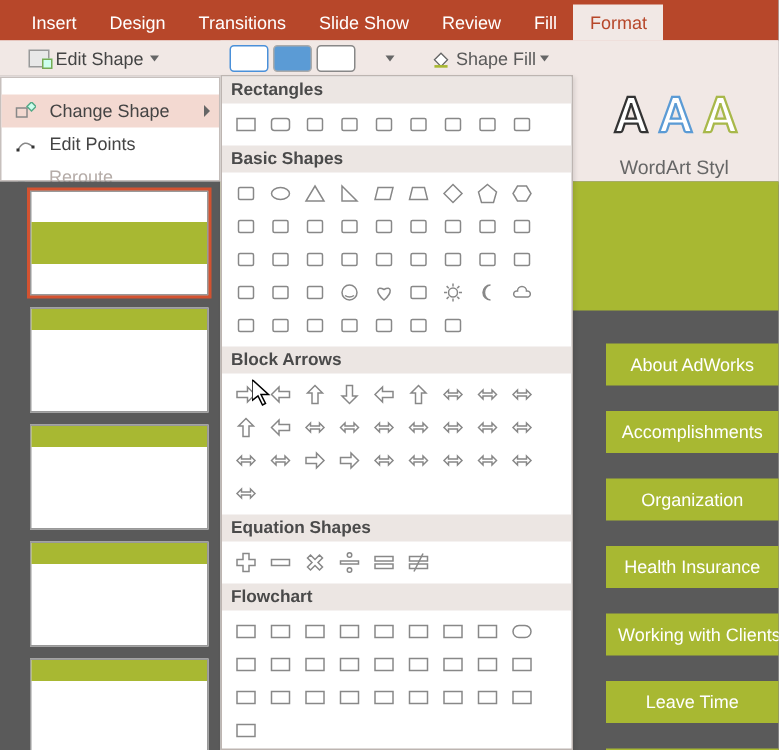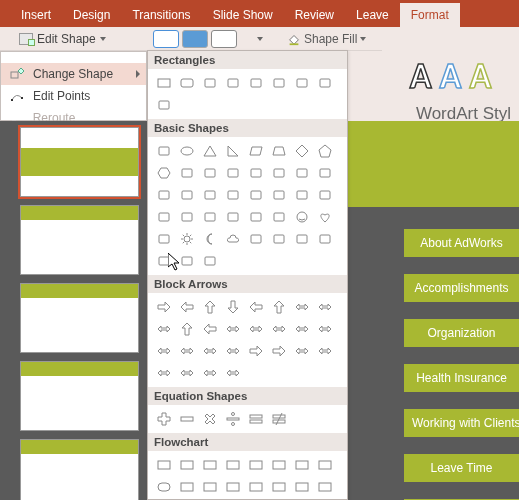--- a/index.html
+++ b/index.html
@@ -12,60 +12,60 @@
 .edit-shape-btn .ico{width:14px;height:12px;background:#e8e8e8;border:1px solid #999;position:relative}
 .edit-shape-btn .ico::after{content:"";position:absolute;right:-3px;bottom:-2px;width:5px;height:5px;border:1px solid #7a5;background:#cfe}
 .caret{width:0;height:0;border-left:3px solid transparent;border-right:3px solid transparent;border-top:4px solid #666}
 .secondary-row{height:70px;background:#f1e8e5;display:flex}
 .left-dropdown{width:147px;background:#fff;border:1px solid #c7c0bd;margin:0;padding:11px 0}
 .menu-item{display:flex;align-items:center;padding:4px 8px;gap:8px;position:relative;color:#444}
 .menu-item.hover{background:#f3d9d1}
 .menu-item.disabled{color:#b5aca8}
 .menu-item .mi-ico{width:16px;height:14px;display:flex;align-items:center;justify-content:center}
 .menu-item .arrow-r{position:absolute;right:6px;width:0;height:0;border-top:4px solid transparent;border-bottom:4px solid transparent;border-left:4px solid #666}
-.shapes-panel{position:absolute;left:147px;top:50px;width:201px;height:450px;background:#fff;border:1px solid #bdb5b1;overflow:hidden;z-index:10;box-shadow:1px 1px 3px rgba(0,0,0,0.1)}
+.shapes-panel{position:absolute;left:147px;top:50px;width:235px;height:450px;background:#fff;border:1px solid #bdb5b1;overflow:hidden;z-index:10;box-shadow:1px 1px 3px rgba(0,0,0,0.1)}
 .shapes-panel .section-header{background:#ece6e3;padding:3px 6px;font-weight:600;color:#4a4a4a;font-size:11.5px}
 .shapes-panel .shape-grid{display:flex;flex-wrap:wrap;padding:3px 4px;gap:0}
 .shape-cell{width:22px;height:22px;display:flex;align-items:center;justify-content:center;margin:0 0.5px}
 .shape-cell svg{stroke:#777;fill:none;stroke-width:1}
 .top-canvas-area{position:absolute;left:147px;top:27px;right:0;height:23px;background:#f1e8e5;display:flex;align-items:center;gap:20px;padding-left:6px}
 .shape-preview{display:flex;gap:3px}
 .sp{width:26px;height:18px;border:1px solid #aaa;border-radius:3px}
 .sp.a{background:#fff;border-color:#4a90d9}
 .sp.b{background:#5b9bd5}
 .sp.c{background:#fff;border-color:#888}
 .shape-fill{display:flex;align-items:center;gap:3px;color:#5a5a5a;margin-left:4px}
 .shape-fill .bucket{width:14px;height:14px}
 .wordart-area{position:absolute;right:0;top:50px;width:137px;background:#f1e8e5;padding:4px 6px;text-align:center}
 .wa-letters{display:flex;gap:8px;justify-content:center}
 .wa{font-size:36px;font-weight:700;font-family:Calibri,Arial;-webkit-text-stroke:1.5px}
 .wa.a1{color:#fff;-webkit-text-stroke-color:#333}
 .wa.a2{color:#fff;-webkit-text-stroke-color:#5b9bd5}
 .wa.a3{color:#fff;-webkit-text-stroke-color:#a8b84a}
-.wa-label{font-size:17px;color:#666;text-align:right;margin-top:6px;padding-right:2px}
+.wa-label{font-size:13px;color:#666;text-align:center;margin-top:6px;padding-right:2px}
 .slide-area{position:absolute;left:0;top:121px;width:147px;bottom:0;background:#5a5a5a;padding:6px 0}
 .slide-thumb{margin:0 8px 8px 20px;height:70px;background:#fff;border:1px solid #999;position:relative}
 .slide-thumb.selected{outline:2px solid #d35230}
 .slide-thumb .green-band{position:absolute;left:0;right:0;height:28px;background:#a8b832}
 .main-canvas{position:absolute;left:147px;top:121px;right:0;bottom:0;background:#5a5a5a}
 .green-top{position:absolute;left:0;right:0;top:0;height:86px;background:#a8b832}
 .buttons-col{position:absolute;right:0;top:108px;width:115px;display:flex;flex-direction:column;gap:17px}
 .green-btn{background:#a8b832;color:#fff;padding:7px 8px;font-size:12px;text-align:center;white-space:nowrap;overflow:hidden}
 .cursor-arrow{position:absolute;left:168px;top:253px;z-index:20;pointer-events:none}
 </style>
 </head>
 <body>
 
 <div class="ribbon-tabs">
   <div class="tab">Insert</div>
   <div class="tab">Design</div>
   <div class="tab">Transitions</div>
   <div class="tab">Slide Show</div>
   <div class="tab">Review</div>
-  <div class="tab">Leave</div>
+  <div class="tab">Fill</div>
   <div class="tab active">Format</div>
 </div>
 
 <div class="toolbar-row">
   <div class="edit-shape-btn">
     <span class="ico"></span>
     <span>Edit Shape</span>
     <span class="caret"></span>
   </div>
 </div>

